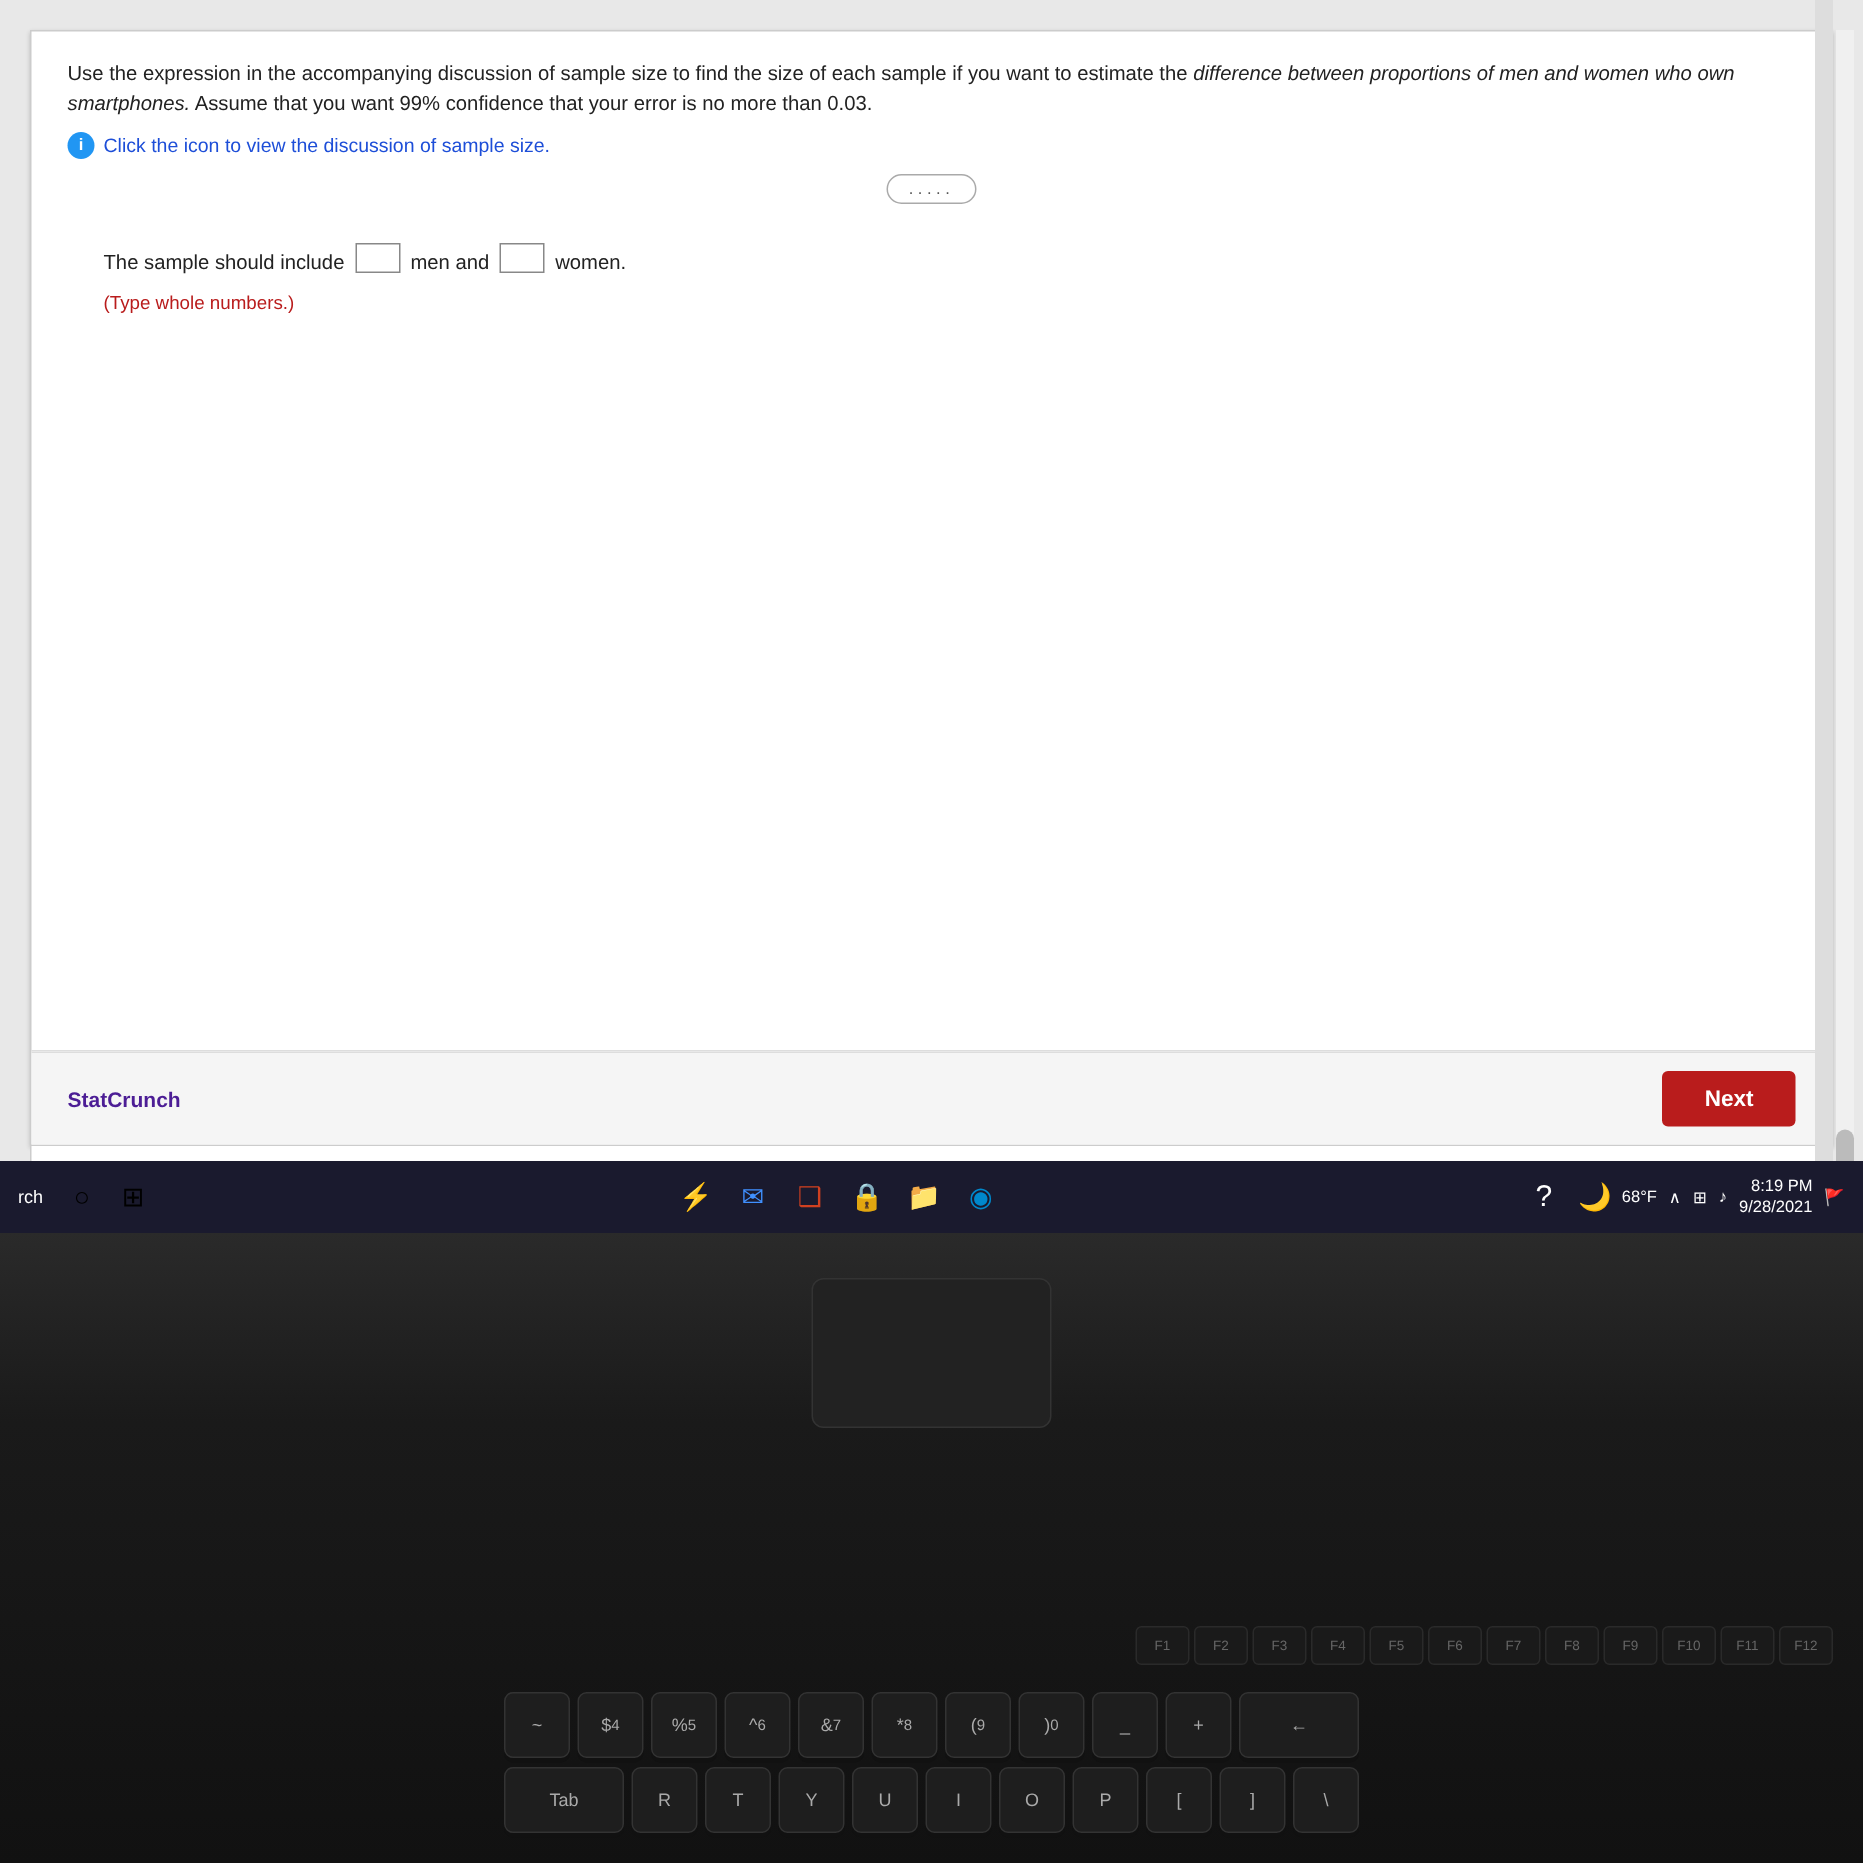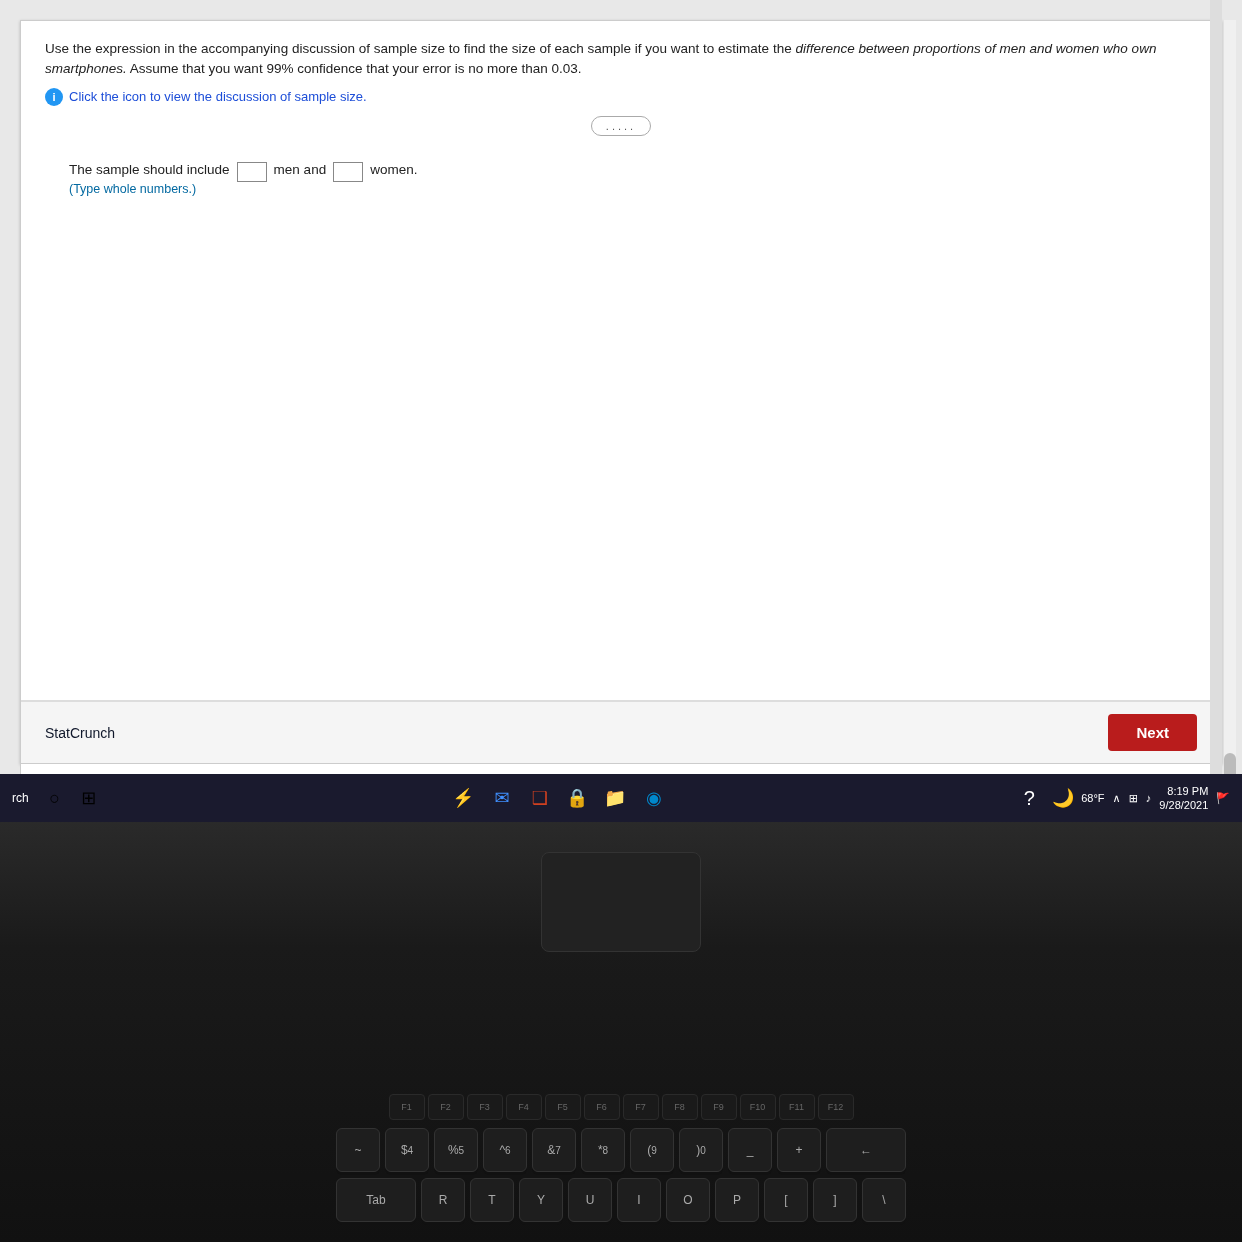--- a/index.html
+++ b/index.html
@@ -93,56 +93,56 @@
       letter-spacing: 3px;
     }
 
     .answer-area {
       padding: 16px 24px;
     }
 
     .answer-text {
       font-size: 13.5px;
       color: #222;
-      margin-bottom: 0;
-      display: flex;
-      align-items: flex-start;
+      margin-bottom: 13px;
+      display: flex;
+      align-items: flex-end;
       gap: 4px;
       flex-wrap: wrap;
     }
 
     .input-box {
       width: 30px;
       height: 20px;
       border: 1px solid #888;
       background: #fff;
       display: inline-block;
       vertical-align: middle;
       margin: 0 3px;
     }
 
     .type-note {
       font-size: 12.5px;
-      color: #0369a1;
+      color: #b91c1c;
     }
 
     
     .bottom-toolbar {
       background: #f5f5f5;
       border-top: 1px solid #ddd;
       padding: 12px 24px;
       display: flex;
       align-items: center;
       justify-content: space-between;
     }
 
     .statcrunch-label {
       font-size: 14px;
-      font-weight: normal;
-      color: #0f172a;
+      font-weight: bold;
+      color: #4c1d95;
     }
 
     .next-button {
       background: #b91c1c;
       color: #fff;
       border: none;
       border-radius: 4px;
       padding: 10px 28px;
       font-size: 15px;
       font-weight: bold;
@@ -292,22 +292,22 @@
       min-width: 44px;
       padding: 0 8px;
       box-shadow: 0 3px 0 #111;
     }
 
     .key.wide { min-width: 80px; }
 
     .fn-row {
       display: flex;
       gap: 3px;
-      justify-content: center;
-      margin-bottom: 2px;
+      justify-content: flex-end;
+      margin-bottom: 12px;
     }
 
     .fn-key {
       background: #1a1a1a;
       border: 1px solid #2a2a2a;
       border-radius: 4px;
       color: #666;
       font-size: 9px;
       display: flex;
       align-items: center;

